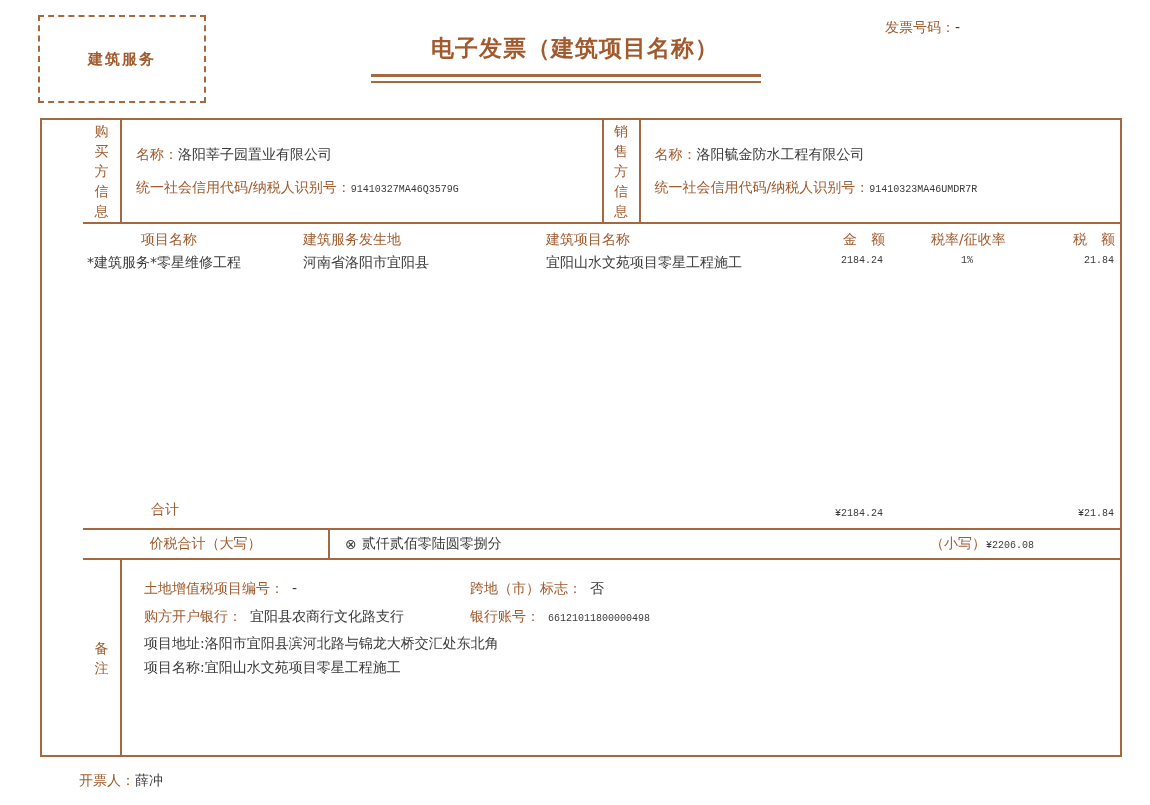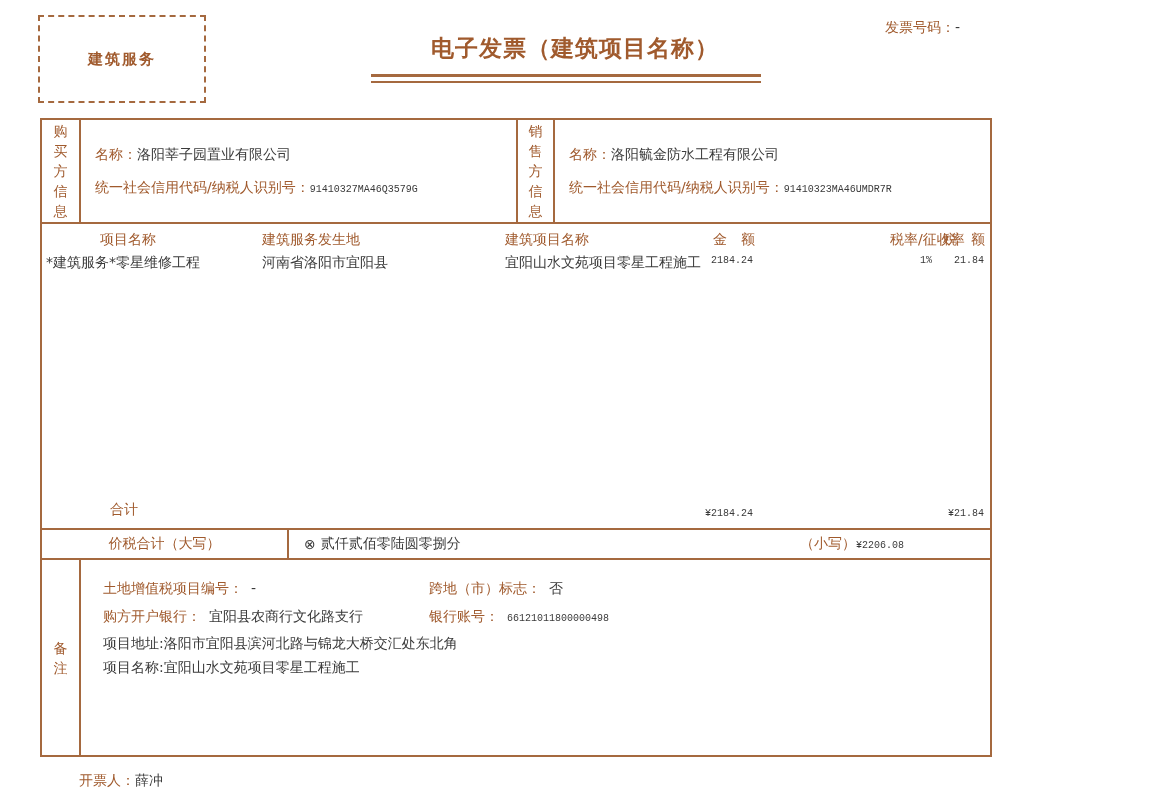--- a/index.html
+++ b/index.html
@@ -30,23 +30,23 @@
   }
   .title-underline{
     position:absolute;left:371px;top:74px;width:390px;height:9px;
     border-top:3px solid var(--accent-border);
     border-bottom:2px solid var(--accent-border);
   }
   .invoice-no{position:absolute;left:885px;top:19px;font-size:14px;}
 
   
   .main{
-    position:absolute;left:40px;top:118px;width:952px;height:639px;
+    position:absolute;left:40px;top:118px;width:1082px;height:639px;
     border:2px solid var(--accent-border);
-    display:flex;flex-direction:column;
+    display:flex;flex-direction:column;padding-left:41px;
   }
 
   
   .v-strip{width:39px;flex:none;display:flex;align-items:center;justify-content:center;}
   .v-strip span{
     display:block;width:15px;word-break:break-all;text-align:center;
     color:var(--accent-text);font-size:14px;line-height:20px;
   }
 
   

